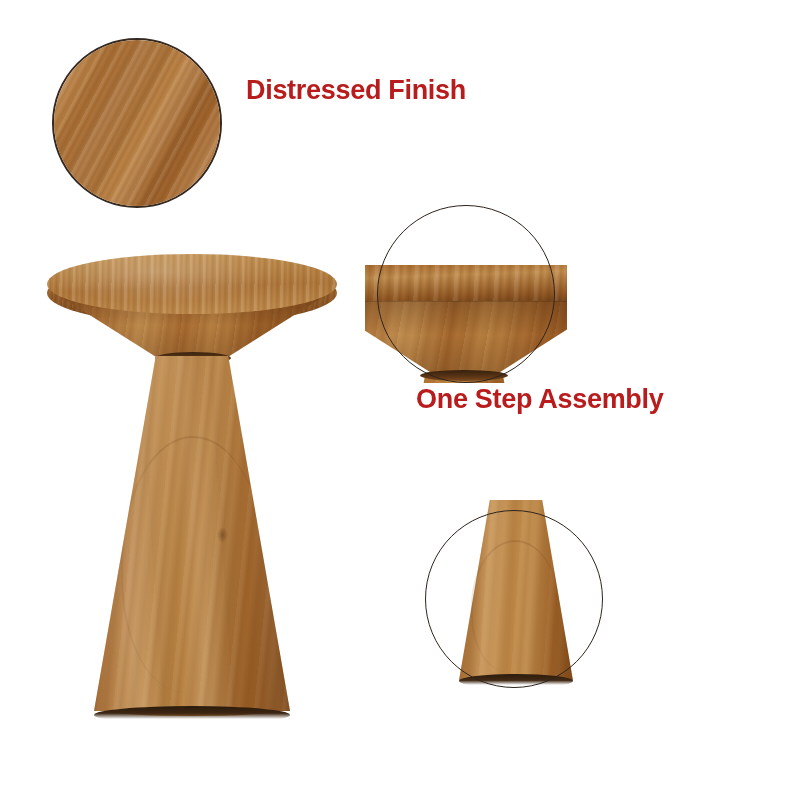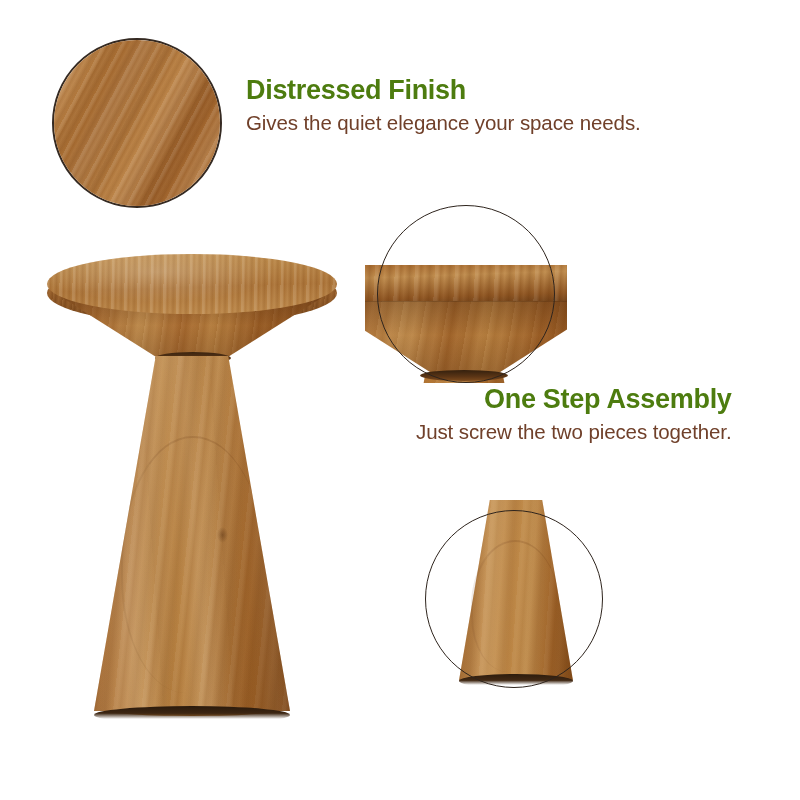--- a/index.html
+++ b/index.html
@@ -12,21 +12,21 @@
     width: 800px;
     height: 800px;
     background: #ffffff;
     overflow: hidden;
     font-family: "Liberation Sans", sans-serif;
   }
 
   
   .feature-block { position: absolute; }
   .feature-title {
-    color: #4d7c0f;
+    color: #b91c1c;
     font-weight: bold;
     font-size: 27px;
     line-height: 1.08;
     letter-spacing: -0.3px;
     white-space: nowrap;
     margin: 0;
   }
   .feature-sub {
     color: #70402a;
     font-size: 20.5px;
@@ -389,22 +389,20 @@
       <div id="db-cone"></div>
       <div id="db-cone-arc"></div>
       <div id="db-cone-shade"></div>
       <div id="db-bottom"></div>
     </div>
     <div class="ring"></div>
   </div>
 
   <div class="feature-block" id="block-finish">
     <p class="feature-title">Distressed Finish</p>
-    <p class="feature-sub">Gives the quiet elegance your space needs.</p>
   </div>
 
   <div class="feature-block" id="block-assembly">
     <p class="feature-title">One Step Assembly</p>
-    <p class="feature-sub">Just screw the two pieces together.</p>
   </div>
 
 
 </div>
 
 </body></html>

